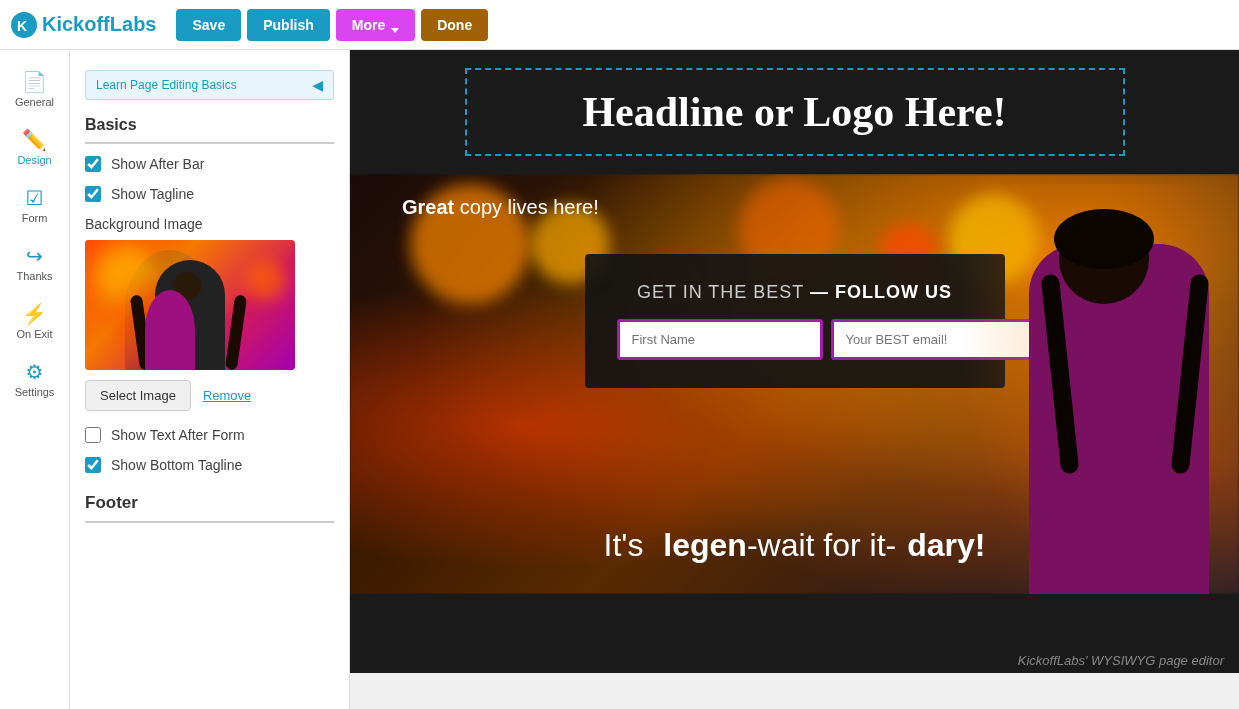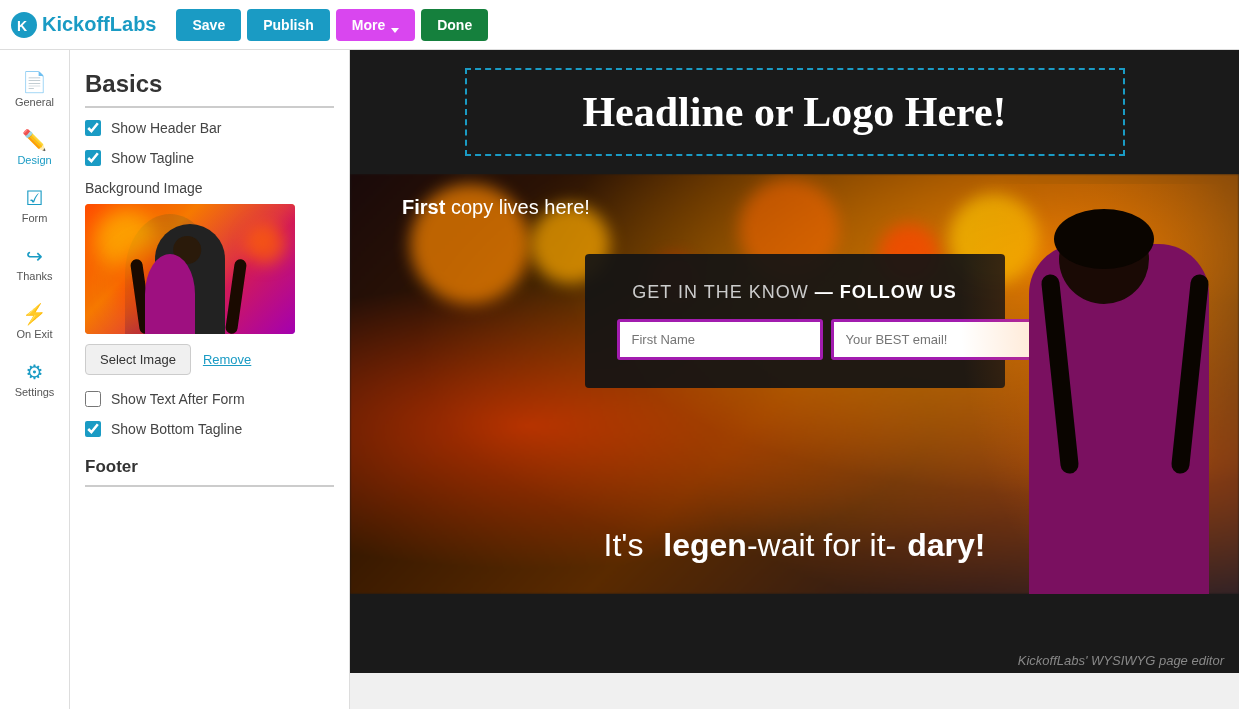--- a/index.html
+++ b/index.html
@@ -26,21 +26,21 @@
       padding: 8px 16px;
       border: none;
       border-radius: 4px;
       cursor: pointer;
       font-size: 14px;
       font-weight: 600;
       margin-right: 6px;
     }
     .btn-teal { background: #1a9bc4; color: #fff; }
     .btn-more { background: #d946ef; color: #fff; display: flex; align-items: flex-end; gap: 4px; }
-    .btn-done { background: #15803d; color: #fff; }
+    .btn-done { background: #a16207; color: #fff; }
     .chevron-down { display: inline-block; width: 0; height: 0; border-left: 4px solid transparent; border-right: 4px solid transparent; border-top: 5px solid #fff; margin-left: 2px; }
 
     
     .main-layout {
       display: flex;
       flex: 1;
       overflow: hidden;
     }
 
     
@@ -78,21 +78,21 @@
     
     .panel {
       width: 280px;
       background: #fff;
       border-right: 1px solid #ddd;
       padding: 20px 15px;
       overflow-y: auto;
       flex-shrink: 0;
     }
     .panel h2 {
-      font-size: 24px;
+      font-size: 16px;
       font-weight: bold;
       color: #333;
       margin-bottom: 12px;
       border-bottom: 2px solid #ccc;
       padding-bottom: 8px;
     }
     .panel h3 {
       font-size: 17px;
       font-weight: bold;
       color: #333;
@@ -356,26 +356,30 @@
       <span class="sidebar-label">On Exit</span>
     </div>
     <div class="sidebar-item">
       <span class="sidebar-icon" style="color:#1a9bc4;">⚙</span>
       <span class="sidebar-label">Settings</span>
     </div>
   </div>
 
   <div class="panel">
 
+    <div style="background:#e8f6fb; border:1px solid #b3dce9; border-radius:3px; padding:6px 10px; margin-bottom:16px; display:flex; align-items:center; justify-content:space-between;">
+      <a href="#" style="color:#1a9bc4;font-size:12px;text-decoration:none;">Learn Page Editing Basics</a>
+      <span style="color:#1a9bc4;font-size:14px;cursor:pointer;">◀</span>
+    </div>
 
     <h2>Basics</h2>
 
     <div class="checkbox-row">
       <input type="checkbox" id="cb-header" checked="" style="">
-      <label for="cb-header">Show Header Bar</label>
+      <label for="cb-header">Show After Bar</label>
     </div>
     <div class="checkbox-row">
       <input type="checkbox" id="cb-tagline" checked="" style="">
       <label for="cb-tagline">Show Tagline</label>
     </div>
 
     <div>
       <p class="bg-image-label">Background Image</p>
       <div class="bg-image-thumb">
 
@@ -423,26 +427,26 @@
         <div class="hero-circles">
           <div class="circle" style="width:120px;height:120px;background:#ff8800;top:10px;left:60px;"></div>
           <div class="circle" style="width:80px;height:80px;background:#ffaa00;top:30px;left:180px;"></div>
           <div class="circle" style="width:60px;height:60px;background:#ff4400;top:50px;right:300px;"></div>
           <div class="circle" style="width:100px;height:100px;background:#ff6600;top:5px;right:400px;opacity:0.5;"></div>
           <div class="circle" style="width:90px;height:90px;background:#ffcc00;top:20px;right:200px;opacity:0.6;"></div>
           <div class="circle" style="width:50px;height:50px;background:#cc2200;top:80px;left:300px;opacity:0.4;"></div>
         </div>
 
         <div style="position:absolute;top:22px;left:52px;">
-          <span style="color:#fff;font-size:20px;"><strong style="color:#fff;">First</strong> <span>copy lives here!</span></span>
+          <span style="color:#fff;font-size:20px;"><strong style="color:#fff;">Great</strong> <span>copy lives here!</span></span>
         </div>
 
         <div class="form-box">
           <div class="form-title">
-            <span>GET IN THE KNOW</span>
+            <span>GET IN THE BEST</span>
             <strong>— FOLLOW US</strong>
           </div>
           <div class="form-fields">
             <input class="form-input" type="text" placeholder="First Name" style="">
             <input class="form-input" type="email" placeholder="Your BEST email!" style="">
             <button class="form-submit">Sign up!</button>
           </div>
         </div>
 
         <div style="position:absolute;right:0;bottom:0;width:280px;height:410px;overflow:hidden;">

